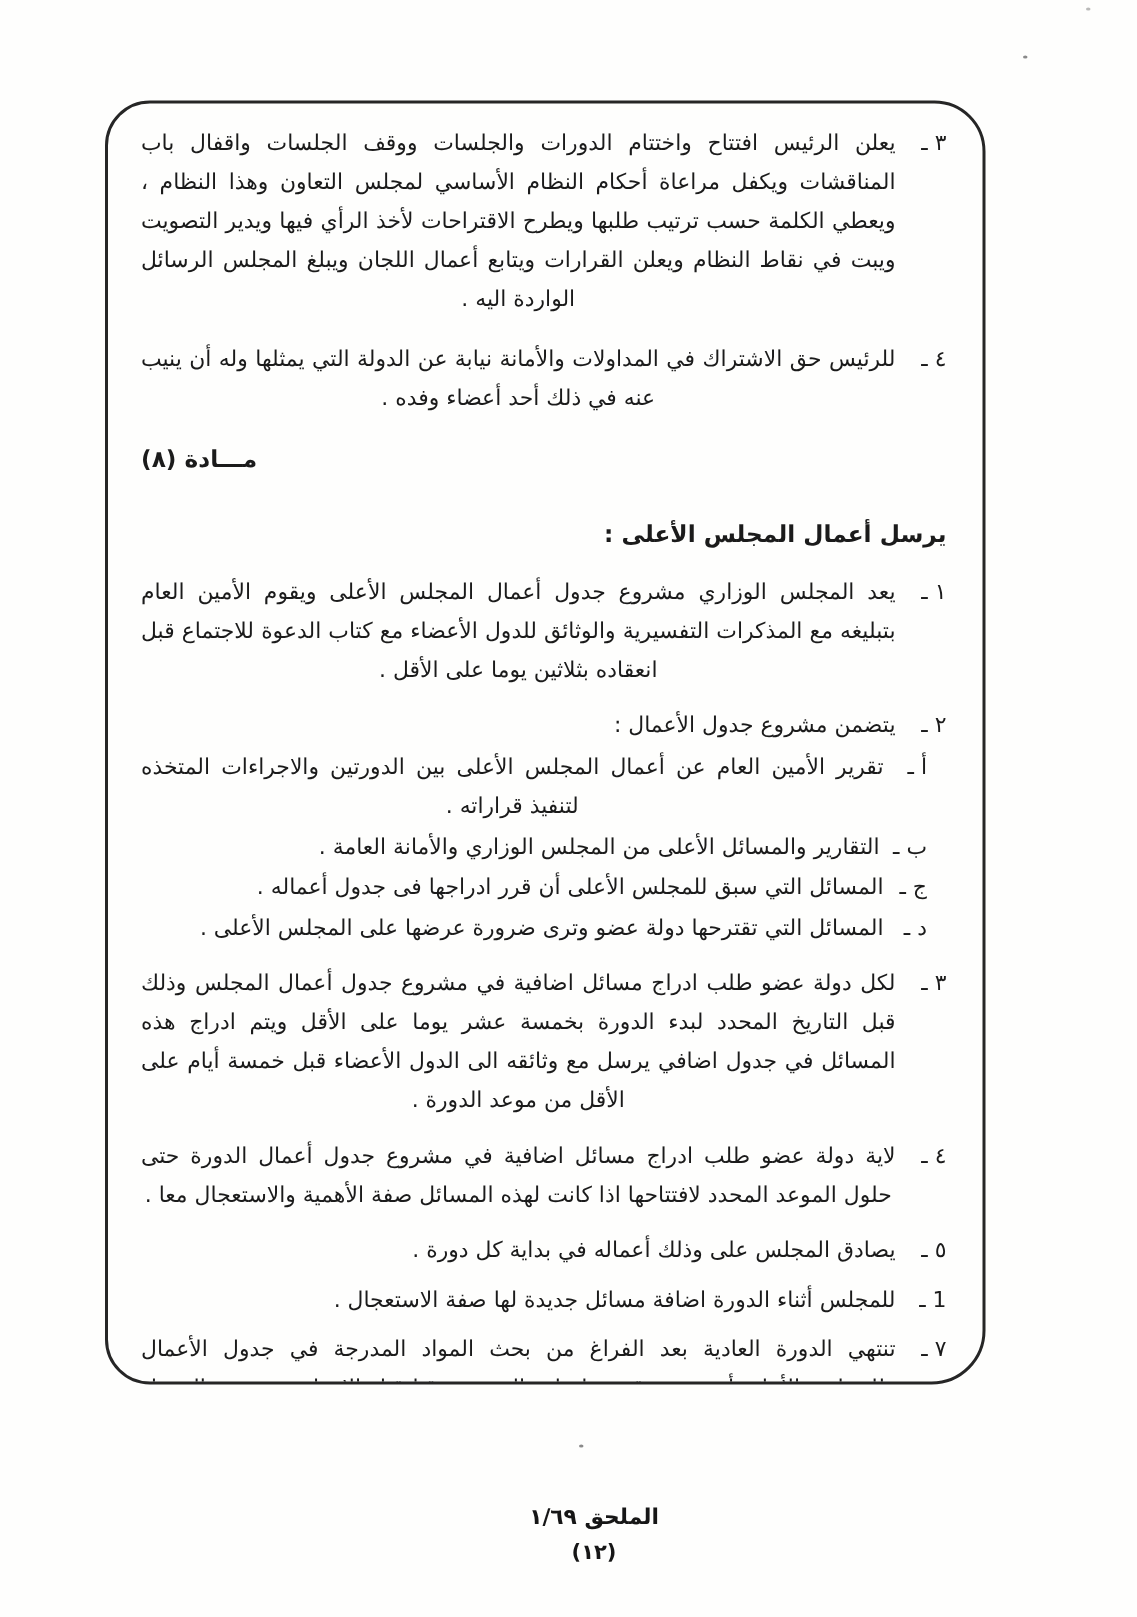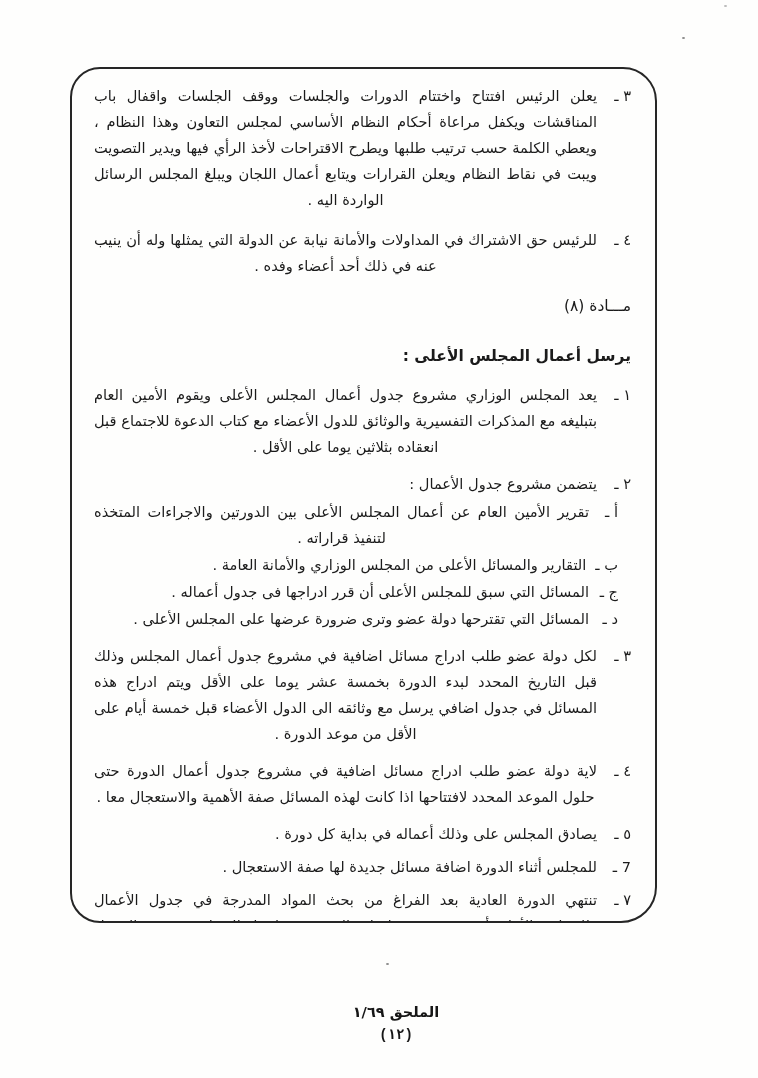--- a/index.html
+++ b/index.html
@@ -24,23 +24,23 @@
     line-height:26px;
     letter-spacing:0;
   }
   .item { display:flex; gap:9px; margin-bottom:11px; }
   .item .marker { flex:0 0 auto; min-width:25px; white-space:nowrap; text-align:right; }
   .item .body { flex:1 1 auto; }
   .multi { text-align:justify; text-align-last:center; }
   .single { text-align:right; }
   .intro .item { margin-bottom:14px; }
   .article-heading {
-    text-align:right;
+    text-align:left;
     font-size:15.5px;
-    font-weight:400;
+    font-weight:700;
     margin:6px 0 24px;
   }
   .section-title {
     font-weight:bold;
     font-size:15.5px;
     text-align:right;
     margin:0 0 13px;
   }
   .subitems { padding-right:13px; }
   .subitems .item { margin-bottom:1px; }
@@ -49,21 +49,21 @@
     position:absolute;
     left:34px; right:0;
     top:1001px;
     text-align:center;
     direction:rtl;
     font-weight:bold;
     font-size:14.5px;
     line-height:23px;
     color:#161616;
   }
-  .footer .page-number { font-size:14px; letter-spacing:1px;font-family:Liberation Mono, monospace; }
+  .footer .page-number { font-size:14px; letter-spacing:1px; }
   .speck { position:absolute; background:#8a8a8a; border-radius:50%; }
   #speck1 { left:682px; top:37px;  width:3px; height:2px; }
   #speck2 { left:724px; top:5px;   width:3px; height:2px; opacity:.6; }
   #speck3 { left:386px; top:963px; width:3px; height:2px; }
 </style>
 </head>
 <body>
 
 <div class="content-box">
 
@@ -122,21 +122,21 @@
       <span class="marker">٤ ـ</span>
       <div class="body multi">لاية دولة عضو طلب ادراج مسائل اضافية في مشروع جدول أعمال الدورة حتى حلول الموعد المحدد لافتتاحها اذا كانت لهذه المسائل صفة الأهمية والاستعجال معا .</div>
     </div>
 
     <div class="item" style="margin-bottom:7px;">
       <span class="marker">٥ ـ</span>
       <div class="body single">يصادق المجلس على وذلك أعماله في بداية كل دورة .</div>
     </div>
 
     <div class="item" style="margin-bottom:7px;">
-      <span class="marker">7 ـ</span>
+      <span class="marker">1 ـ</span>
       <div class="body single">للمجلس أثناء الدورة اضافة مسائل جديدة لها صفة الاستعجال .</div>
     </div>
 
     <div class="item" style="margin-bottom:0;">
       <span class="marker">٧ ـ</span>
       <div class="body multi">تنتهي الدورة العادية بعد الفراغ من بحث المواد المدرجة في جدول الأعمال وللمجلس الأعلى أن يقرر وقف جلسات الدورة مؤقتا قبل الانتهاء من بحث الجدول واستئناف الجلسات في موعد لاحق .</div>
     </div>
 
   </div>
 </div>

